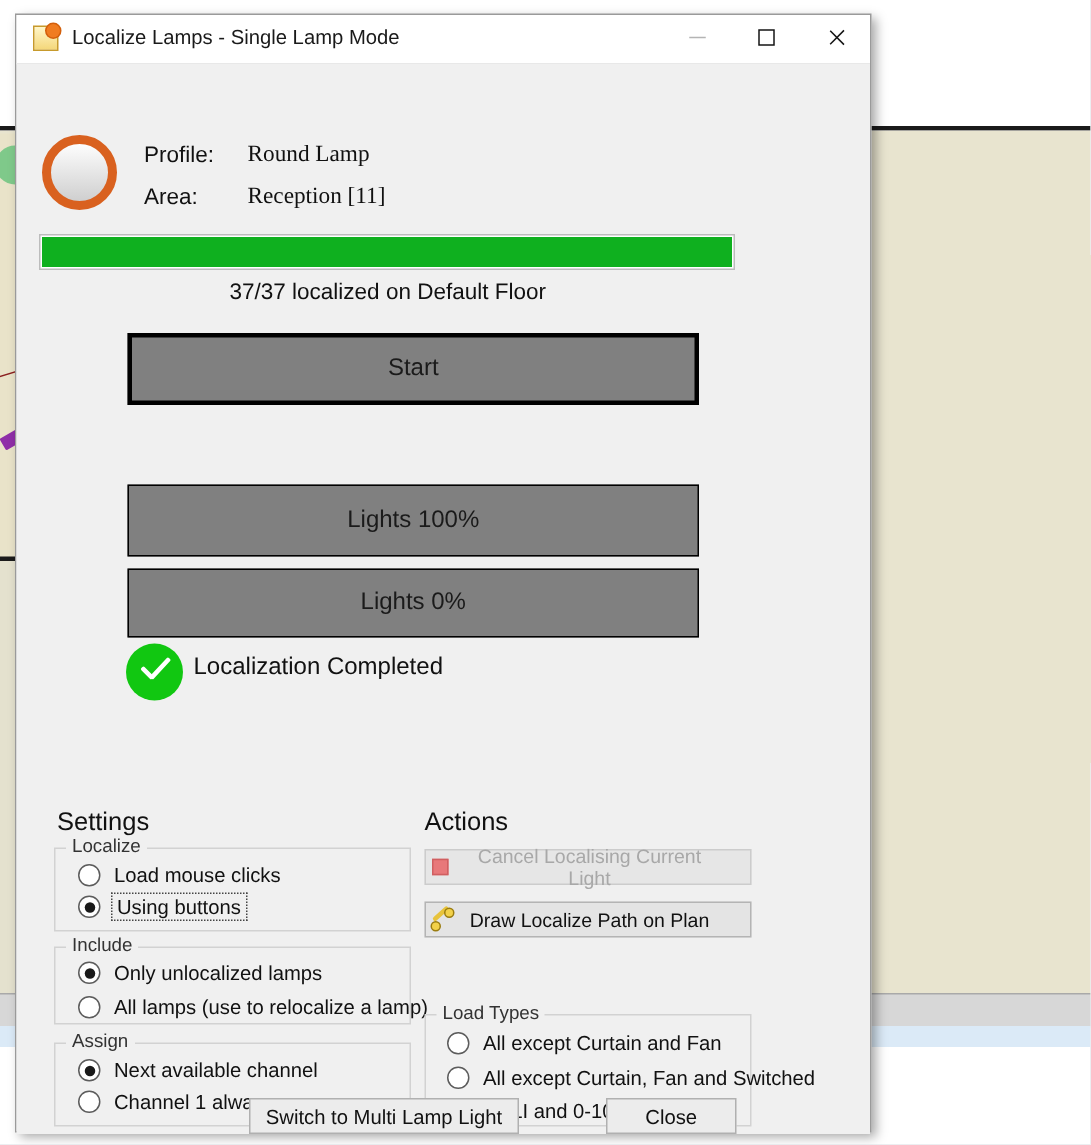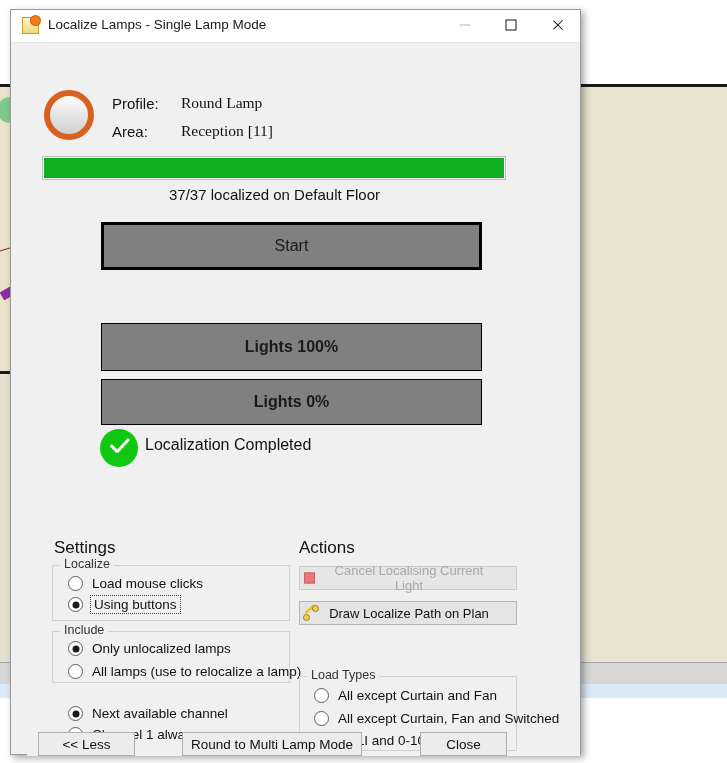--- a/index.html
+++ b/index.html
@@ -76,39 +76,39 @@
     white-space:nowrap;}
   .wbtn{position:absolute;top:0;width:46px;height:30px;cursor:default;}
   .wbtn-min{right:92px;} .wbtn-max{right:46px;} .wbtn-close{right:0;}
   .wbtn i{position:absolute;left:50%;top:50%;}
   .g-min{width:11px;height:1px;background:#b4b4b4;transform:translate(-50%,-50%);}
   .g-max{width:11px;height:11px;border:1.4px solid #141414;transform:translate(-50%,-50%);box-sizing:border-box;}
   .g-cl{width:13px;height:13px;transform:translate(-50%,-50%);}
   .g-cl:before,.g-cl:after{content:"";position:absolute;left:50%;top:0;width:1.4px;height:13px;background:#141414;}
   .g-cl:before{transform:rotate(45deg);} .g-cl:after{transform:rotate(-45deg);}
 
-  .dlg-body{position:relative;height:713px;background:#f0f0f0;margin-left:16px;}
+  .dlg-body{position:relative;height:713px;background:#f0f0f0;}
 
   .profile-icon{position:absolute;left:17px;top:47px;width:50px;height:50px;
     border-radius:50%;background:linear-gradient(#fdfdfd,#cfcfcf);
     border:6px solid #d9611f;box-sizing:border-box;}
   .lbl-k{position:absolute;font-size:15px;color:#111;}
   .lbl-v{position:absolute;font-size:15.5px;color:#111;font-family:Liberation Serif, serif;}
 
   .progress-outer{position:absolute;left:15px;top:113px;width:464px;height:24px;
     background:#ffffff;border:1px solid #bcbcbc;box-sizing:border-box;padding:1px;}
   .progress-fill{height:100%;background:#0fb01f;}
   .progress-text{position:absolute;left:0;top:143px;width:495px;text-align:center;
     font-size:15px;color:#111;}
 
   .btn-big{position:absolute;background:#808080;border:3px solid #000;
     box-sizing:border-box;color:#1a1a1a;font-size:16px;
     display:flex;align-items:center;justify-content:center;
     font-family:"Liberation Sans", sans-serif;cursor:default;}
-  .btn-big.thin{border-width:1.5px;font-weight:bold;}
+  .btn-big.thin{border-width:1.5px;}
 
   .done-icon{position:absolute;left:73px;top:386px;width:38px;height:38px;
     border-radius:50%;background:#11c711;}
   .done-icon:before{content:"";position:absolute;left:9px;top:18px;width:10px;height:3.4px;
     background:#fff;transform:rotate(45deg);border-radius:1px;}
   .done-icon:after{content:"";position:absolute;left:14px;top:15px;width:18px;height:3.4px;
     background:#fff;transform:rotate(-47deg);border-radius:1px;}
   .done-text{position:absolute;left:118px;top:393px;font-size:16px;color:#111;}
 
   .sec-head{position:absolute;font-size:17px;color:#111;}
@@ -290,20 +290,23 @@
     </div>
     <div class="radio-row" style="left:41px;top:621px;">
       <span class="radio"></span>
       <span class="radio-lbl">All lamps (use to relocalize a lamp)</span>
     </div>
     <div class="radio-row" style="left:41px;top:598px;">
       <span class="radio on"></span>
       <span class="radio-lbl">Only unlocalized lamps</span>
     </div>
 
+    <div class="gbox" style="left:25px;top:652px;width:238px;height:56px;">
+      <span class="gbox-title">Assign</span>
+    </div>
     <div class="radio-row" style="left:41px;top:663px;">
       <span class="radio on"></span>
       <span class="radio-lbl">Next available channel</span>
     </div>
     <div class="radio-row" style="left:41px;top:684px;">
       <span class="radio"></span>
       <span class="radio-lbl">Channel 1 always</span>
     </div>
 
     <div class="sec-head" style="left:272px;top:495px;">Actions</div>
@@ -335,17 +338,16 @@
     </div>
     <div class="radio-row" style="left:287px;top:668px;">
       <span class="radio"></span>
       <span class="radio-lbl">All except Curtain, Fan and Switched</span>
     </div>
     <div class="radio-row" style="left:287px;top:690px;">
       <span class="radio on"></span>
       <span class="radio-lbl">DALI and 0-10V Only</span>
     </div>
 
-    <div class="foot-btn" style="left:11px;top:689px;width:97px;height:24px;">&lt;&lt; Less</div>
-    <div class="foot-btn" style="left:155px;top:689px;width:180px;height:24px;">Round to Multi Lamp Mode</div>
+    <div class="foot-btn" style="left:155px;top:689px;width:180px;height:24px;">Switch to Multi Lamp Light</div>
     <div class="foot-btn" style="left:393px;top:689px;width:87px;height:24px;">Close</div>
   </div>
 </div>
 
 </body></html>

